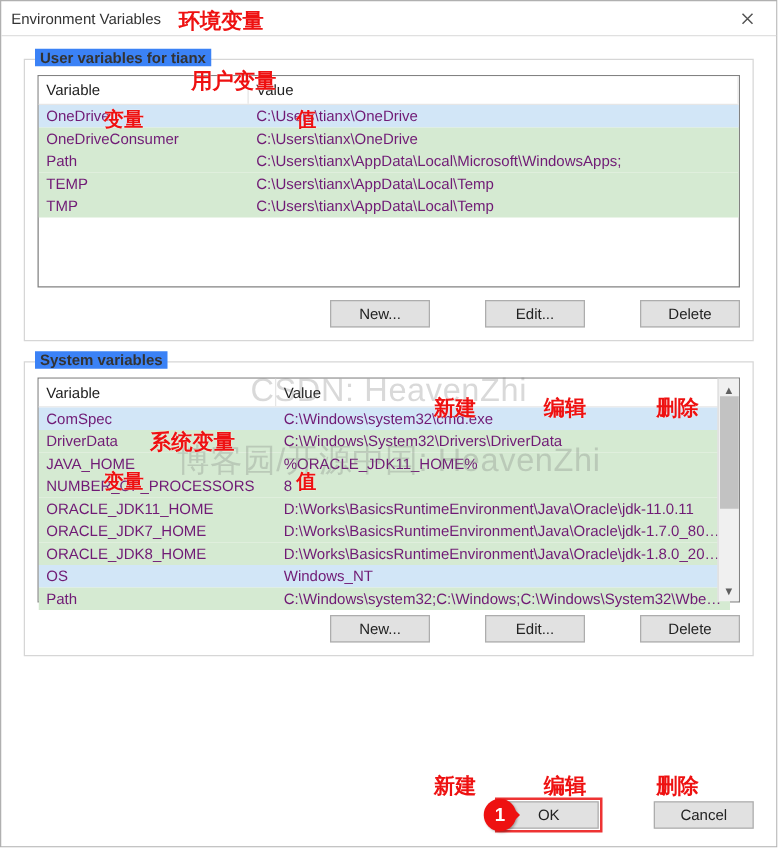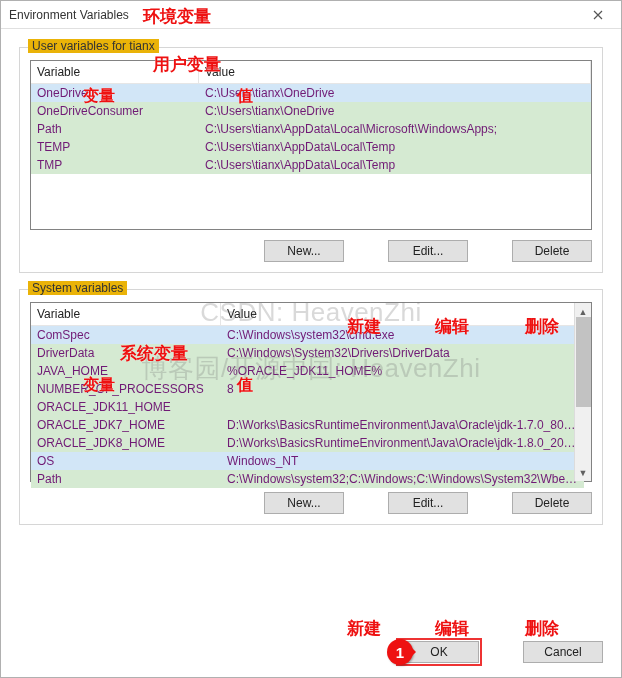--- a/index.html
+++ b/index.html
@@ -8,21 +8,21 @@
 
   .window { width: 622px; height: 678px; border: 1px solid #b0b0b0; background: #fff; position: relative; }
 
   .titlebar { height: 28px; display: flex; align-items: center; justify-content: space-between; padding: 0 0 0 8px; font-size: 12px; color: #333; border-bottom: 1px solid #e0e0e0; }
   .titlebar .close { width: 46px; height: 28px; display: flex; align-items: center; justify-content: center; color: #555; }
   .titlebar .close svg { width: 10px; height: 10px; }
 
   .client { padding: 18px 18px 12px 18px; }
 
   .groupbox { border: 1px solid #d6d6d6; padding: 12px 10px 10px 10px; margin-bottom: 16px; position: relative; }
-  .groupbox .legend { position: absolute; top: -9px; left: 8px; background: #eab308; padding: 0 4px; font-size: 12px; color: #333; }
+  .groupbox .legend { position: absolute; top: -9px; left: 8px; background: #3b82f6; padding: 0 4px; font-size: 12px; color: #333; font-weight: bold; }
 
   .tablewrap { border: 1px solid #828282; background: #fff; position: relative; }
   .tablewrap.user { height: 170px; }
   .tablewrap.sys  { height: 180px; }
 
   .thead { display: flex; background: #fff; border-bottom: 1px solid #e6e6e6; }
   .th { font-size: 12px; padding: 4px 6px; color: #222; border-right: 1px solid #e6e6e6; }
   .th.var { width: 168px; }
   .th.sys-var { width: 190px; }
   .th.val { flex: 1; }
@@ -133,20 +133,21 @@
           <div class="tr sel-green">
             <div class="td sys-var">JAVA_HOME</div>
             <div class="td val">%ORACLE_JDK11_HOME%</div>
           </div>
           <div class="tr sel-green">
             <div class="td sys-var">NUMBER_OF_PROCESSORS</div>
             <div class="td val">8</div>
           </div>
           <div class="tr sel-green">
             <div class="td sys-var">ORACLE_JDK11_HOME</div>
+            <div class="td val">D:\Works\BasicsRuntimeEnvironment\Java\Oracle\jdk-11.0.11</div>
           </div>
           <div class="tr sel-green">
             <div class="td sys-var">ORACLE_JDK7_HOME</div>
             <div class="td val">D:\Works\BasicsRuntimeEnvironment\Java\Oracle\jdk-1.7.0_80\jdk</div>
           </div>
           <div class="tr sel-green">
             <div class="td sys-var">ORACLE_JDK8_HOME</div>
             <div class="td val">D:\Works\BasicsRuntimeEnvironment\Java\Oracle\jdk-1.8.0_201\jdk</div>
           </div>
           <div class="tr sel-blue">

